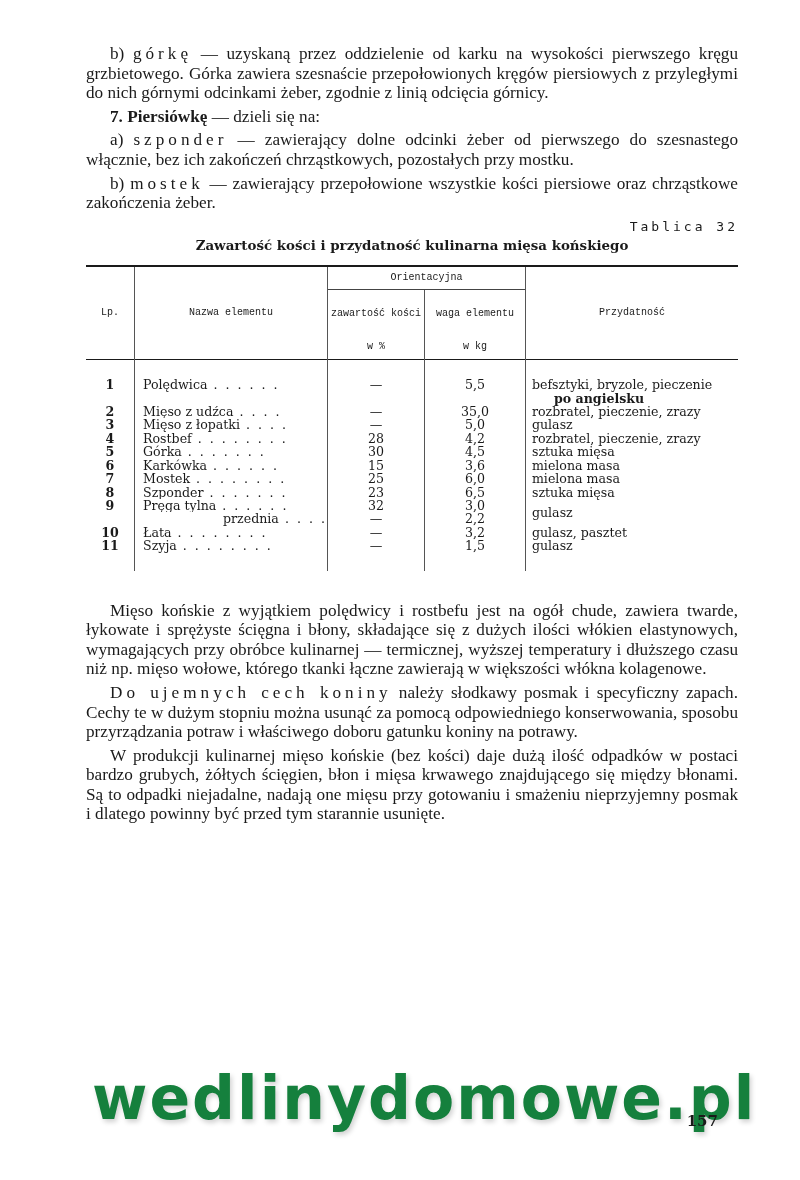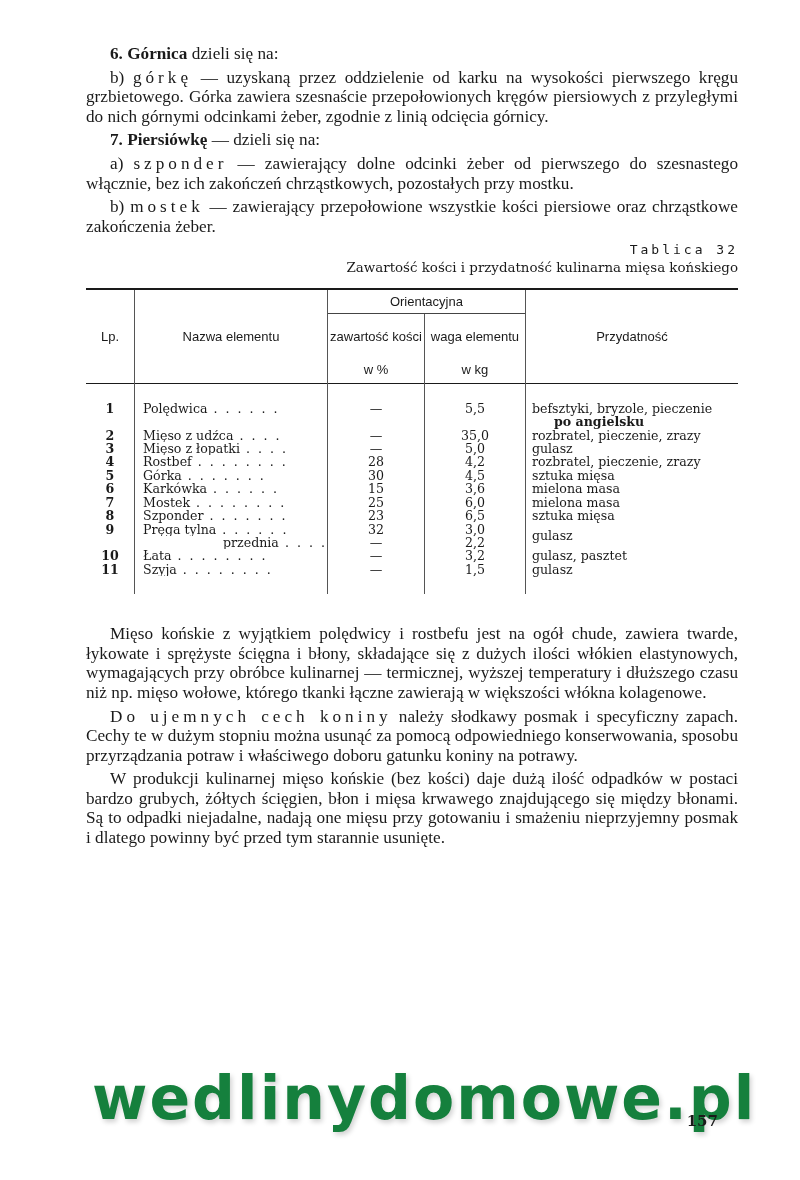--- a/index.html
+++ b/index.html
@@ -16,31 +16,31 @@
   }
   .para { margin: 0 0 4px 0; }
   .para.indent { text-indent: 24px; }
   .bold { font-weight: bold; }
   .spaced { letter-spacing: 4px; }
   .caption-right {
     text-align: right; font-family: "DejaVu Sans Mono", "Liberation Mono", monospace;
     font-size: 13px; letter-spacing: 3px; margin-top: 6px; line-height: 16px;
   }
   .table-title {
-    text-align: right; font-weight: normal; font-size: 13.4px; line-height: 16px;
+    text-align: center; font-weight: bold; font-size: 13.4px; line-height: 16px;
     font-family: "DejaVu Serif", serif; margin-top: 2px;
   }
   table.data {
     width: 652px; border-collapse: collapse; margin-top: 12px;
     font-family: "DejaVu Serif", serif; font-size: 12.6px; line-height: 13.4px;
     border-top: 2.5px solid #1a1a1a;
   }
   table.data thead th {
     font-weight: normal; text-align: center; vertical-align: middle;
-    font-family: Liberation Sans, sans-serif; font-size: 13px;
+    font-family: Liberation Mono, monospace; font-size: 10px;
   }
   table.data thead tr.h2 th { border-top: 1px solid #444; }
   table.data thead { border-bottom: 1.5px solid #1a1a1a; }
   .vl { border-left: 1px solid #555; }
   table.data td { padding: 0; vertical-align: top; }
   td.lp { width: 40px; text-align: center; font-weight: bold; }
   td.name { padding-left: 8px !important; width: 176px; white-space: nowrap; overflow: hidden; }
   td.bone { width: 94px; text-align: center; }
   td.weight { width: 98px; text-align: center; }
   td.use { padding-left: 6px !important; }
@@ -57,24 +57,20 @@
   .page-number {
     position: absolute; left: 548px; top: 1112px; width: 170px; text-align: right;
     font-family: "DejaVu Serif", serif; font-weight: bold; font-size: 15px;
   }
 </style>
 </head>
 <body>
 
 <div class="page">
 
-  <p class="para indent">
-    <span class="bold">6.</span>
-    <span class="bold">Górnica</span><span> dzieli się na:</span>
-  </p>
   <p class="para indent">
     <span>b)</span>
     <span class="spaced">górkę</span><span> — uzyskaną przez oddzielenie od karku na wysokości pierwszego kręgu grzbietowego. Górka zawiera szesnaście przepołowionych kręgów piersiowych z przyległymi do nich górnymi odcinkami żeber, zgodnie z linią odcięcia górnicy.</span>
   </p>
   <p class="para indent">
     <span class="bold">7.</span>
     <span class="bold">Piersiówkę</span><span> — dzieli się na:</span>
   </p>
   <p class="para indent">
     <span>a)</span>

